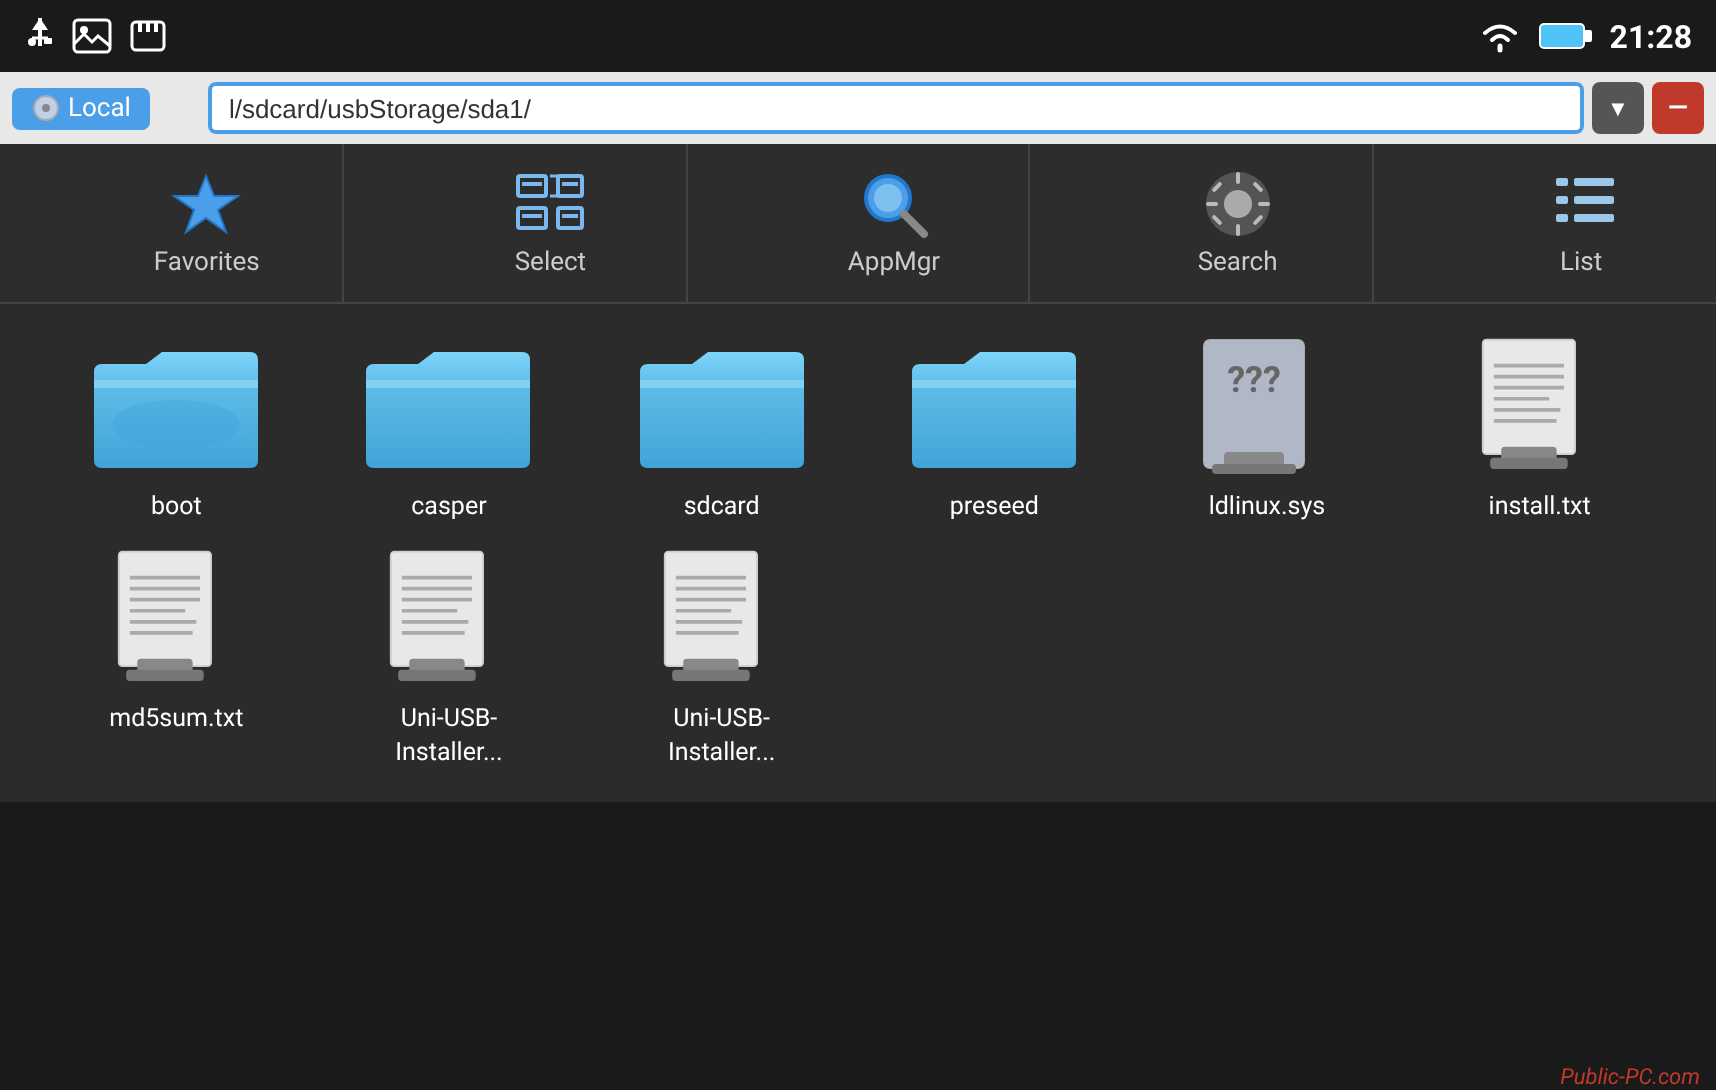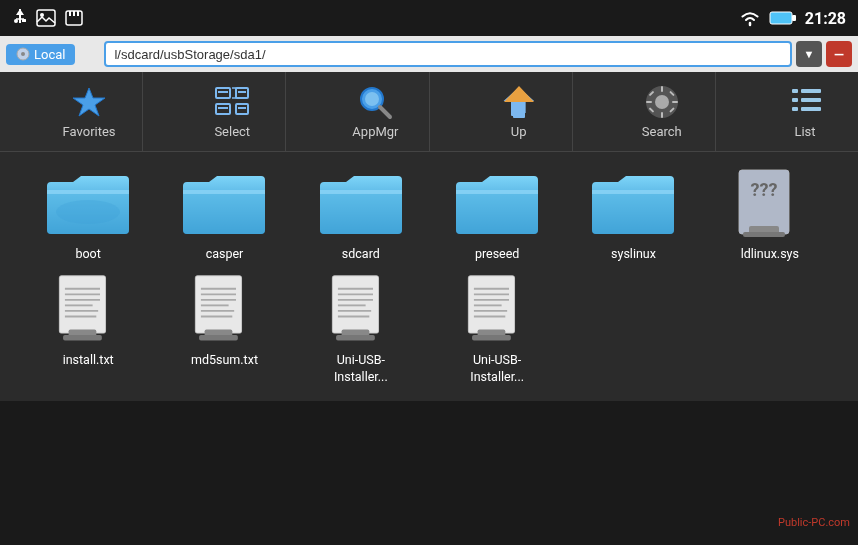--- a/index.html
+++ b/index.html
@@ -134,24 +134,25 @@
     .file-label {
       color: white;
       font-size: 12.5px;
       text-align: center;
       line-height: 1.3;
     }
 
     
     .watermark {
       position: absolute;
-      bottom: 16px;
+      bottom: 0;
       right: 8px;
       color: #c0392b;
       font-size: 11px;
+      font-style: italic;
     }
 
     
     .folder-svg { width: 90px; height: 72px; }
     .doc-svg { width: 78px; height: 72px; }
   </style>
 </head>
 <body>
 
 <div class="status-bar">
@@ -239,29 +240,20 @@
 
   <div class="toolbar-item">
     <svg width="36" height="36" viewBox="0 0 36 36">
       <circle cx="15" cy="15" r="11" fill="#4a9fe8" stroke="#2277cc" stroke-width="2"></circle>
       <circle cx="15" cy="15" r="7" fill="#7cc0f0"></circle>
       <line x1="23" y1="23" x2="33" y2="33" stroke="#888" stroke-width="4" stroke-linecap="round"></line>
     </svg>
     <span class="toolbar-label">AppMgr</span>
   </div>
 
-  <div class="toolbar-item">
-    <svg width="36" height="36" viewBox="0 0 36 36">
-      <rect x="10" y="16" width="10" height="16" rx="1" fill="#7cb8f0"></rect>
-      <polygon points="18,2 36,18 26,18 26,32 10,32 10,18 0,18" fill="#7cb8f0" transform="translate(0,0) scale(0.85,0.85) translate(3,2)"></polygon>
-      <rect x="12" y="14" width="12" height="20" rx="1" fill="#7cb8f0"></rect>
-      <polygon points="18,2 33,18 3,18" fill="#e8a040"></polygon>
-    </svg>
-    <span class="toolbar-label">Up</span>
-  </div>
 
   <div class="toolbar-item">
     <svg width="36" height="36" viewBox="0 0 36 36">
       <circle cx="18" cy="18" r="16" fill="#b0b0b0" opacity="0.3"></circle>
       <circle cx="18" cy="18" r="7" fill="#aaa"></circle>
       <rect x="17" y="2" width="2" height="6" rx="1" fill="#bbb"></rect>
       <rect x="17" y="28" width="2" height="6" rx="1" fill="#bbb"></rect>
       <rect x="2" y="17" width="6" height="2" rx="1" fill="#bbb"></rect>
       <rect x="28" y="17" width="6" height="2" rx="1" fill="#bbb"></rect>
       <rect x="6.5" y="6.5" width="2" height="6" rx="1" fill="#bbb" transform="rotate(45 7.5 9.5)"></rect>
@@ -342,34 +334,20 @@
           <stop offset="100%" style="stop-color:#1a7fc0"></stop>
         </linearGradient>
       </defs>
       <path d="M4,18 Q4,14 8,14 L30,14 L38,8 L82,8 Q86,8 86,12 L86,62 Q86,66 82,66 L8,66 Q4,66 4,62 Z" fill="url(#fg5)"></path>
       <path d="M4,22 L86,22 L86,62 Q86,66 82,66 L8,66 Q4,66 4,62 Z" fill="#5bbce8" opacity="0.6"></path>
       <path d="M4,22 L86,22 L86,26 L4,26 Z" fill="#a8e4ff" opacity="0.5"></path>
     </svg>
     <span class="file-label">preseed</span>
   </div>
 
-  <div class="file-item">
-    <svg class="folder-svg" viewBox="0 0 90 72">
-      <defs>
-        <linearGradient id="fg6" x1="0%" y1="0%" x2="0%" y2="100%">
-          <stop offset="0%" style="stop-color:#7dd4f8"></stop>
-          <stop offset="100%" style="stop-color:#1a7fc0"></stop>
-        </linearGradient>
-      </defs>
-      <path d="M4,18 Q4,14 8,14 L30,14 L38,8 L82,8 Q86,8 86,12 L86,62 Q86,66 82,66 L8,66 Q4,66 4,62 Z" fill="url(#fg6)"></path>
-      <path d="M4,22 L86,22 L86,62 Q86,66 82,66 L8,66 Q4,66 4,62 Z" fill="#5bbce8" opacity="0.6"></path>
-      <path d="M4,22 L86,22 L86,26 L4,26 Z" fill="#a8e4ff" opacity="0.5"></path>
-    </svg>
-    <span class="file-label">syslinux</span>
-  </div>
 
   <div class="file-item">
     <svg class="doc-svg" viewBox="0 0 78 72">
       <rect x="8" y="2" width="50" height="64" rx="3" fill="#c8c8c8" stroke="#aaa" stroke-width="1"></rect>
       <rect x="8" y="2" width="50" height="64" rx="3" fill="#b0b8c8"></rect>
       <text x="33" y="28" font-size="18" font-weight="bold" fill="#666" text-anchor="middle">???</text>
 
       <rect x="18" y="58" width="30" height="8" rx="2" fill="#888"></rect>
       <rect x="12" y="64" width="42" height="5" rx="2" fill="#777"></rect>
     </svg>

